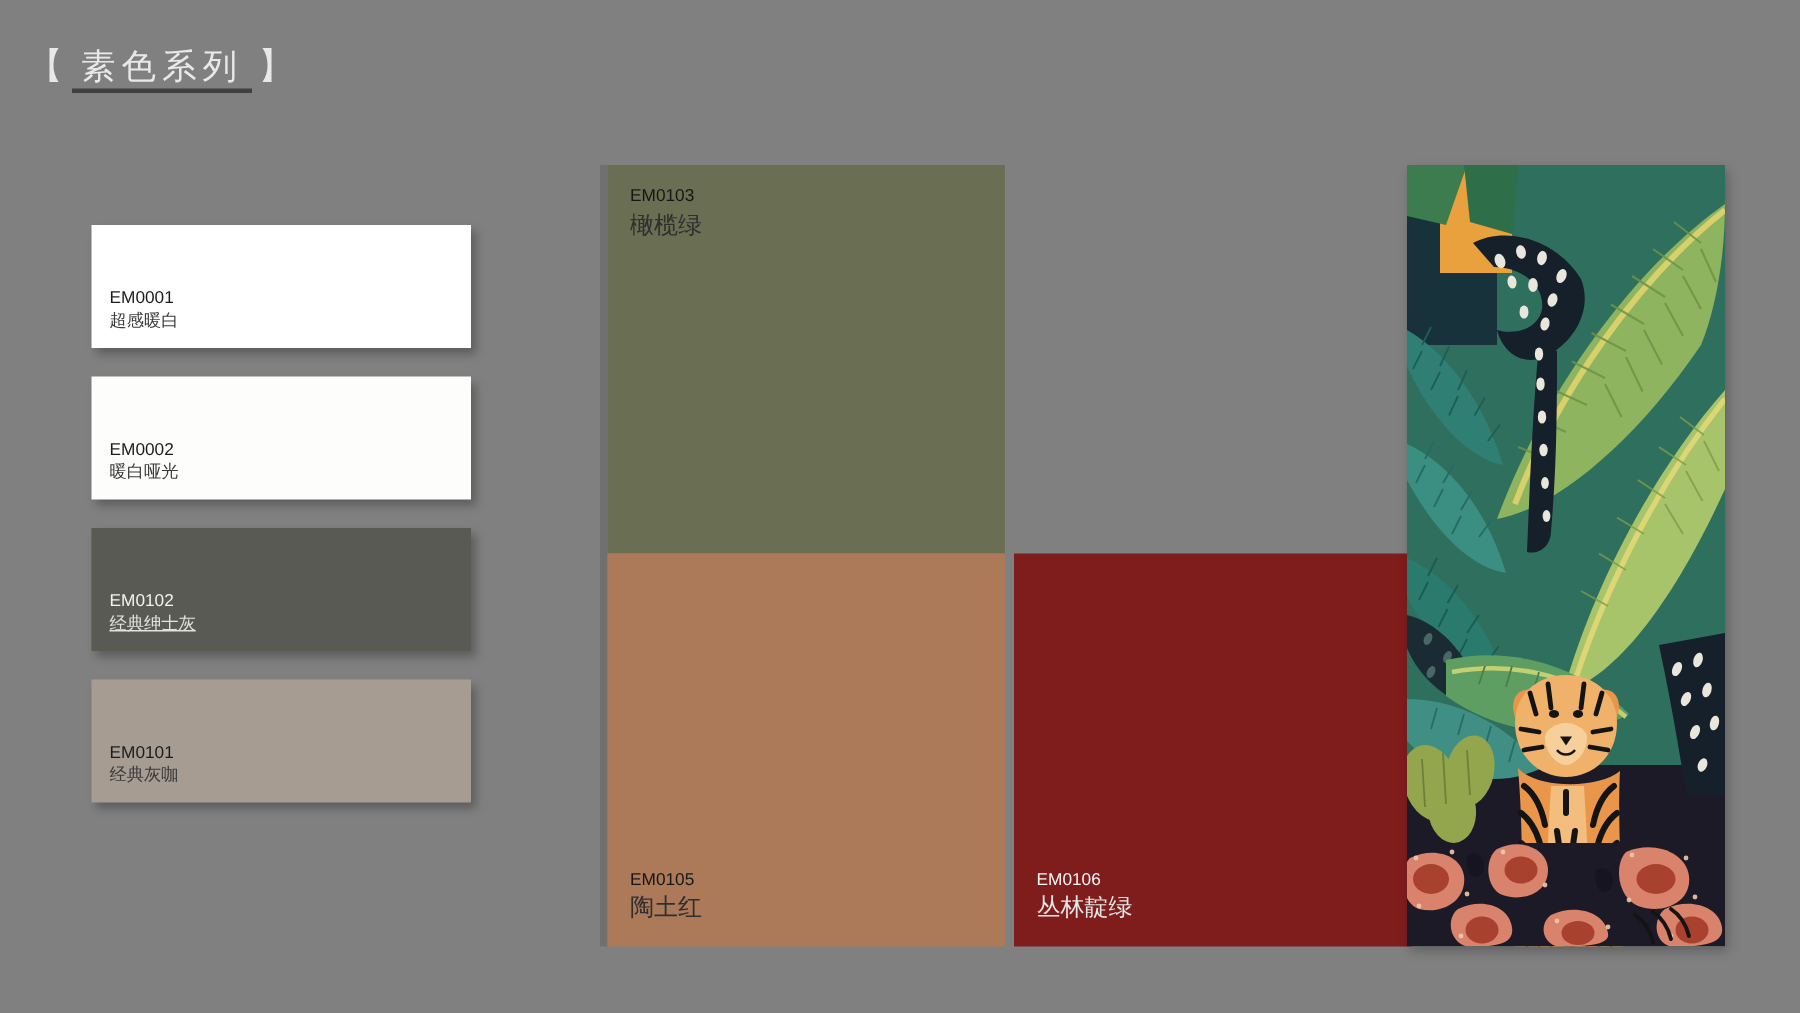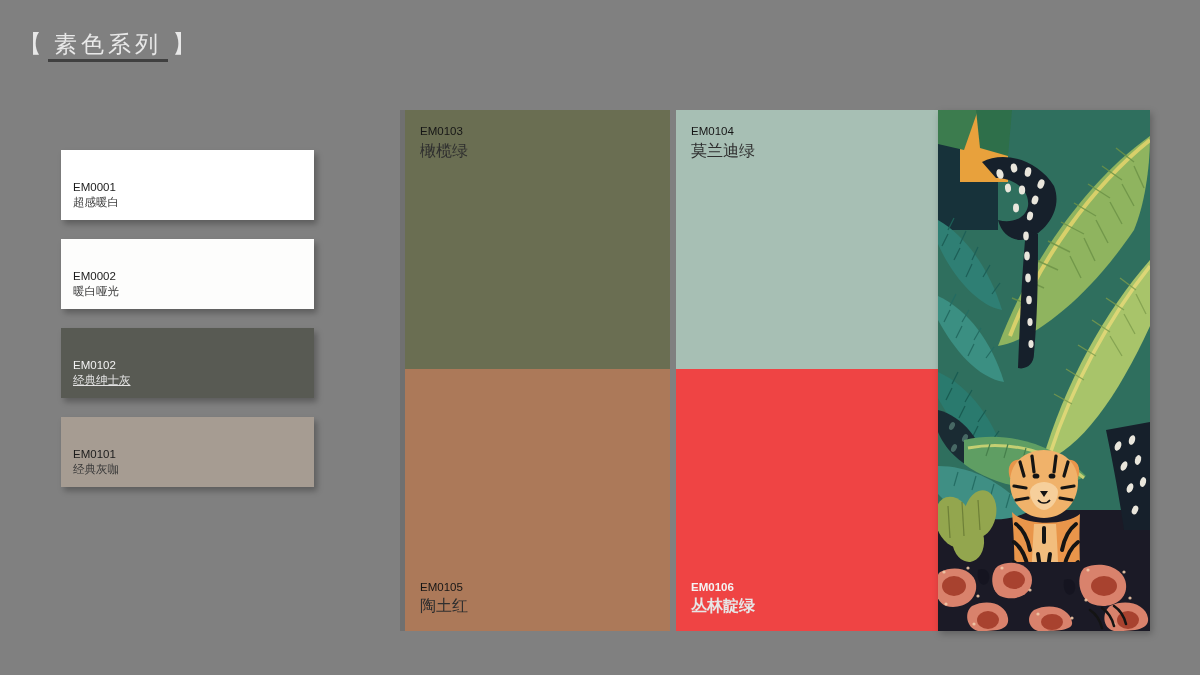--- a/index.html
+++ b/index.html
@@ -40,21 +40,21 @@
   
   #left-column {
     position: absolute;
     left: 61px;
     top: 150px;
     width: 253px;
   }
   .swatch-card {
     position: relative;
     width: 253px;
-    height: 70px;
+    height: 82px;
     margin-bottom: 19px;
     box-shadow: 3px 4px 6px rgba(0,0,0,0.28);
     box-sizing: border-box;
   }
   .swatch-label {
     position: absolute;
     left: 12px;
     bottom: 10px;
     line-height: 1.32;
   }
@@ -179,35 +179,29 @@
 
 <div id="panel-grid">
 
   <div class="big-panel col-left row-top panel-dark-text" id="pn0" style="background: rgb(106, 110, 82);">
     <div class="panel-label at-top">
       <span class="panel-code">EM0103</span>
       <span class="panel-name">橄榄绿</span>
     </div>
   </div>
 
-  <div class="big-panel col-right row-top panel-dark-text" id="pn1" style="background: rgb(167, 191, 180);">
-    <div class="panel-label at-top">
-      <span class="panel-code">EM0104</span>
-      <span class="panel-name">莫兰迪绿</span>
-    </div>
-  </div>
 
   <div class="big-panel col-left row-bottom panel-dark-text" id="pn2" style="background: rgb(172, 121, 89);">
     <div class="panel-label at-bottom">
       <span class="panel-code">EM0105</span>
       <span class="panel-name">陶土红</span>
     </div>
   </div>
 
-  <div class="big-panel col-right row-bottom panel-light-text" id="pn3" style="background: #ef4444; font-weight: bold;">
+  <div class="big-panel col-right row-bottom panel-light-text" id="pn3" style="background: #7f1d1d;">
     <div class="panel-label at-bottom">
       <span class="panel-code">EM0106</span>
       <span class="panel-name">丛林靛绿</span>
     </div>
   </div>
 
 </div>
 
 <div id="illustration-panel">
   <svg viewBox="0 0 212 521" preserveAspectRatio="none">

